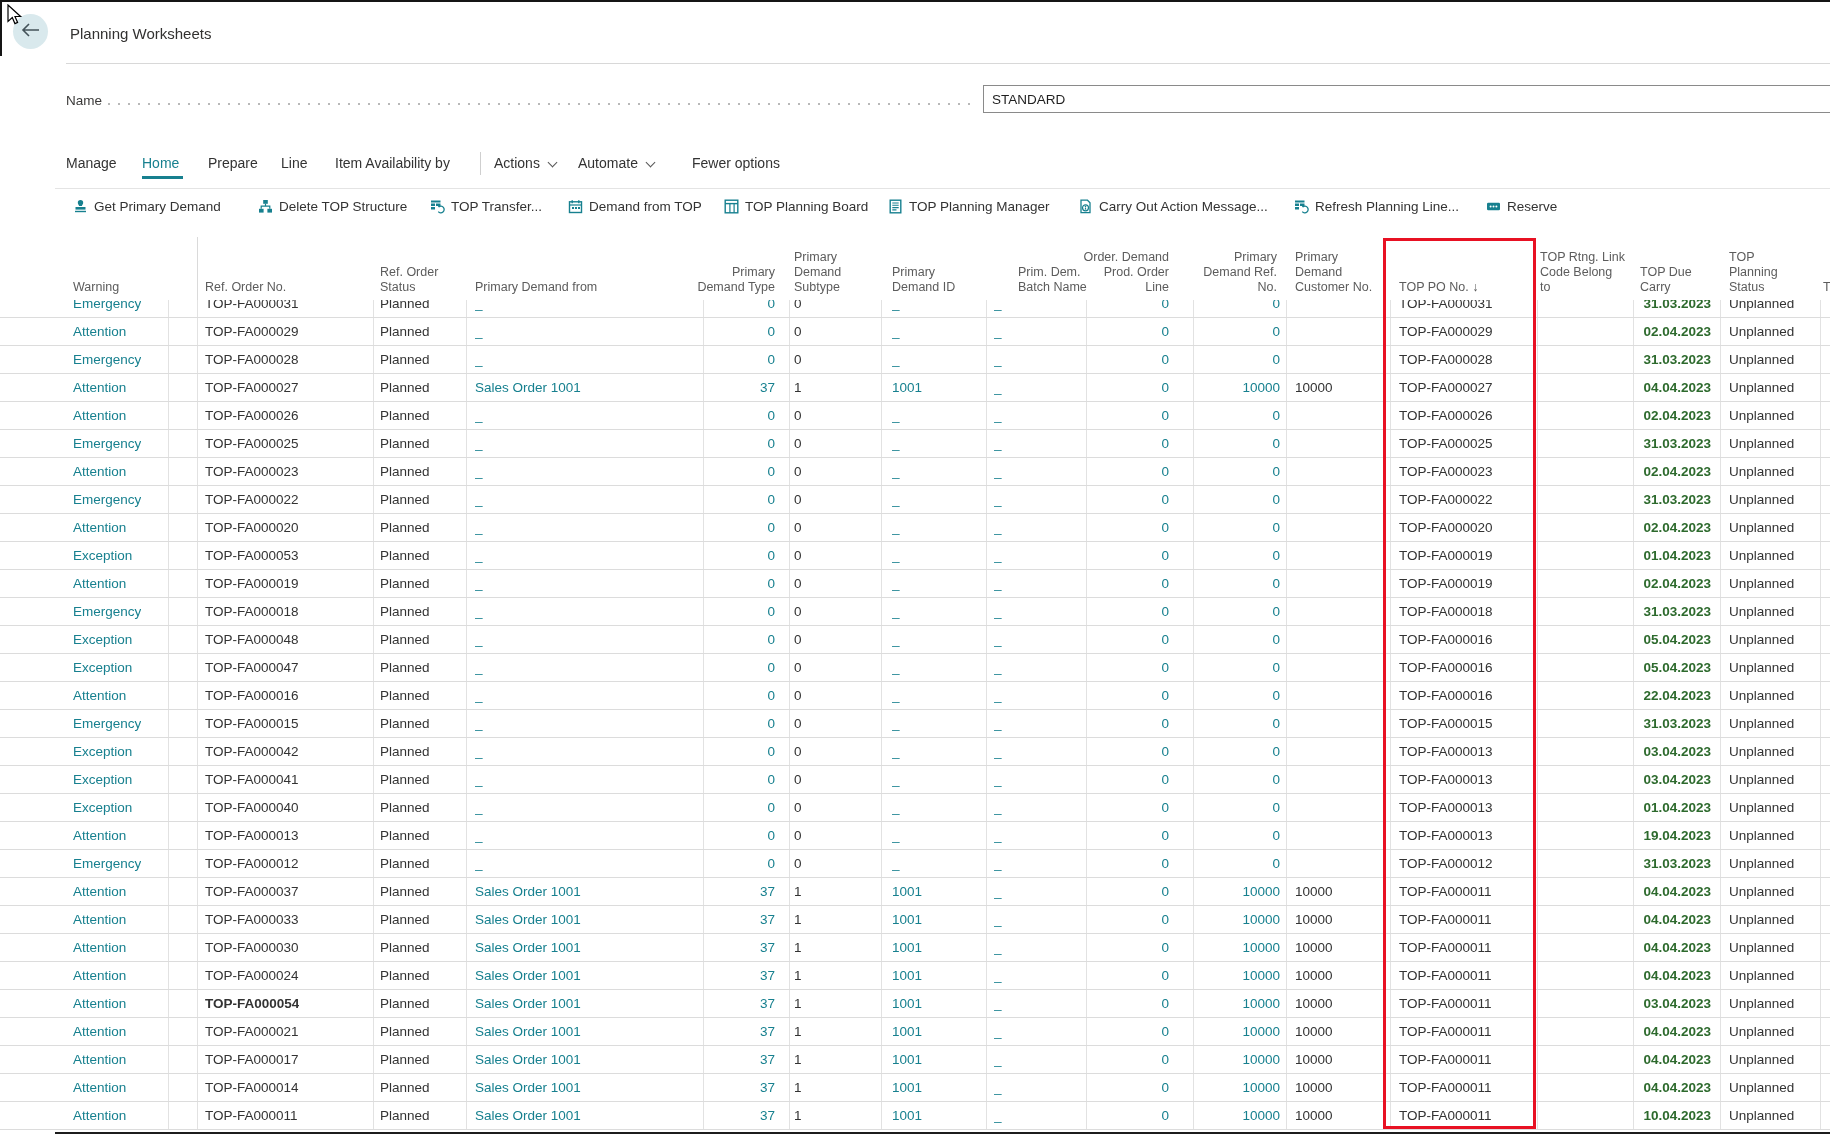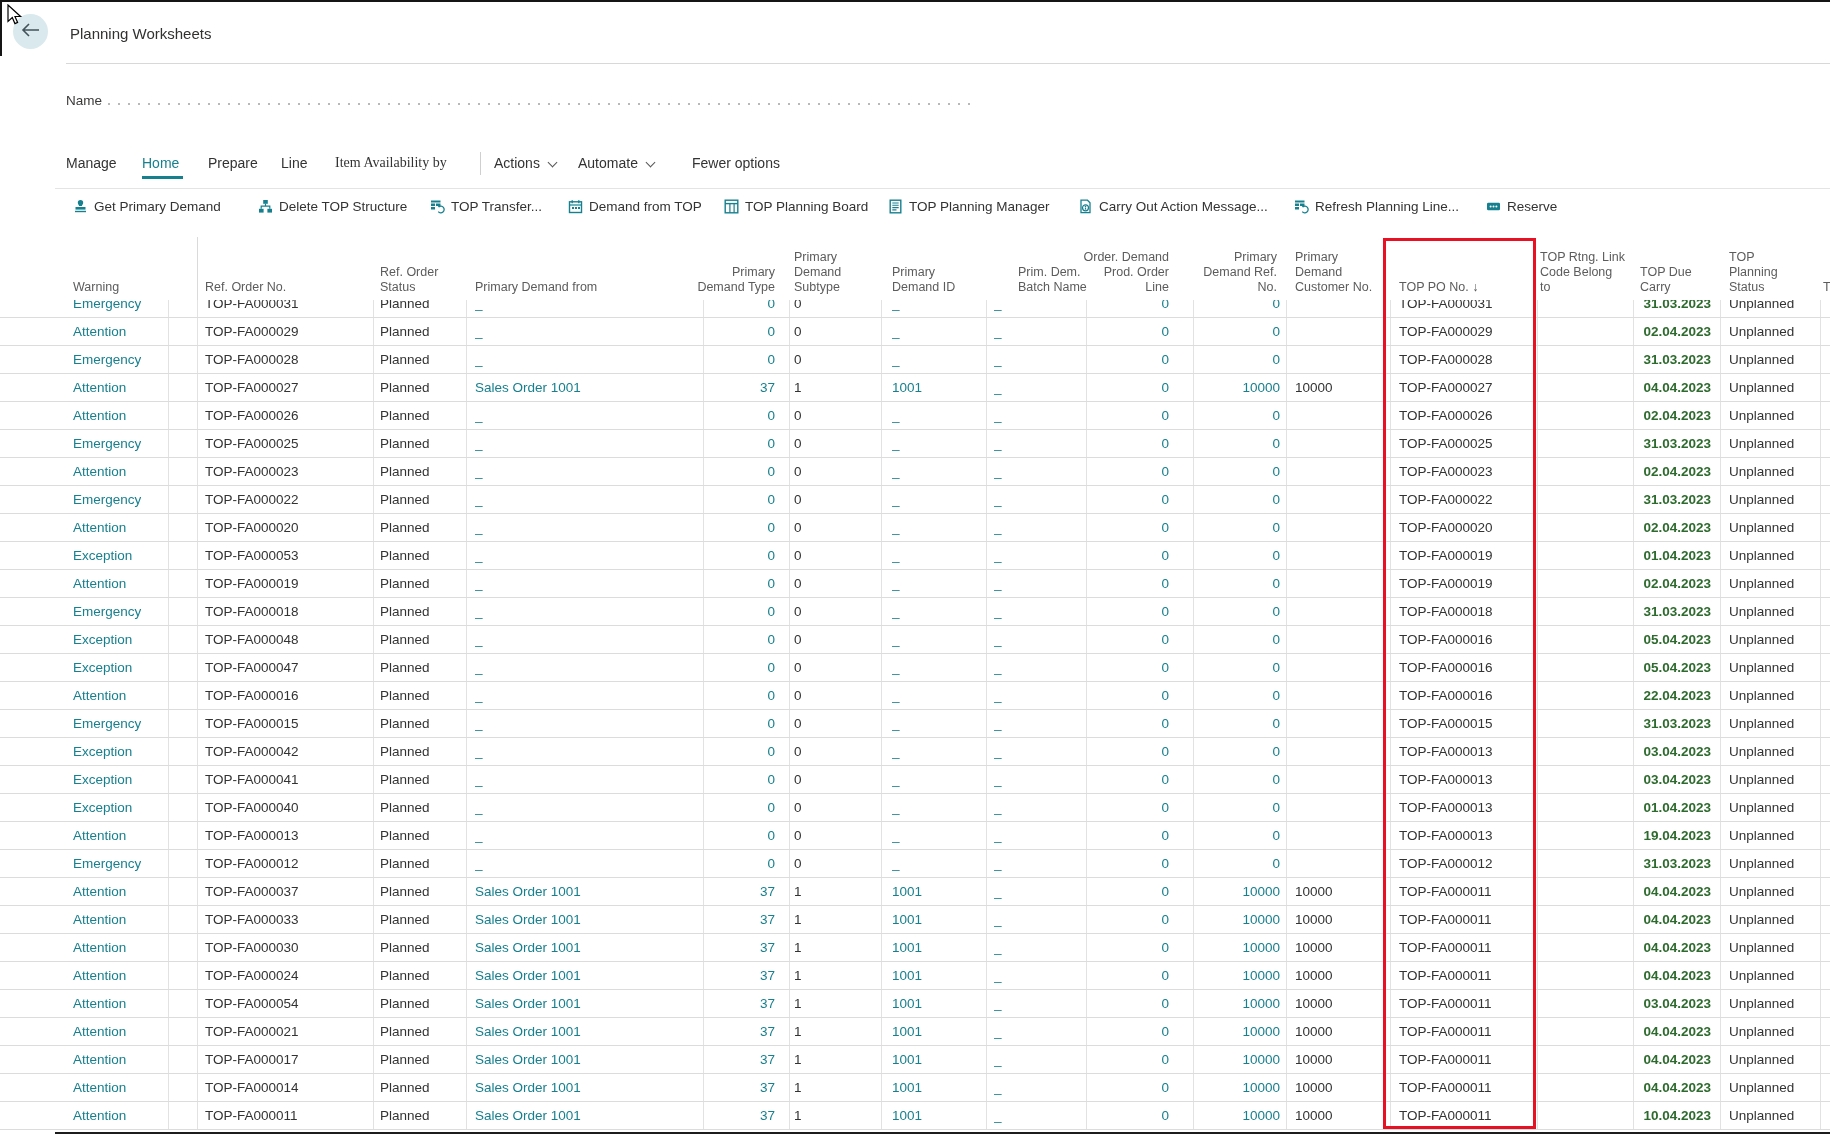--- a/index.html
+++ b/index.html
@@ -57,27 +57,28 @@
         <path d="M8 1 L2 7 L8 13 M2 7 H18" stroke="#44535a" stroke-width="1.6" fill="none"></path>
       </svg>
     </span>
   </button>
 
   <div class="title">Planning Worksheets</div>
   <div class="div1"></div>
 
   <div class="name-label">Name</div>
   <div class="name-dots"></div>
+  <input class="name-input" type="text" value="STANDARD" style="">
 
   <div id="menubar">
       <span class="menu-item" style="left: 66px;">Manage</span>
       <span class="menu-item active" style="left: 142px;">Home</span>
       <span class="menu-item" style="left: 208px;">Prepare</span>
       <span class="menu-item" style="left: 281px;">Line</span>
-      <span class="menu-item" style="left: 335px; font-family: Liberation Serif, serif;">Item Availability by</span>
+      <span class="menu-item" style="left: 335px;">Item Availability by</span>
       <span class="menu-item" style="left: 494px;"><span>Actions</span><span class="chev"></span></span>
       <span class="menu-item" style="left: 578px;"><span>Automate</span><span class="chev"></span></span>
       <span class="menu-item" style="left: 692px;">Fewer options</span>
     </div>
   <div class="menu-underline"></div>
   <div class="menu-sep"></div>
   <div class="div2"></div>
 
   <div id="toolbar">
       <button class="tb-btn" style="left: 73px;">
@@ -616,21 +617,21 @@
         <div class="cell c-teal" style="right: 661px; text-align: right;">0</div>
         <div class="cell c-teal" style="right: 550px; text-align: right;">10000</div>
         <div class="cell c-dark" style="left: 1295px; max-width: 95px;">10000</div>
         <div class="cell c-dark" style="left: 1399px; max-width: 138px;">TOP-FA000011</div>
         <div class="cell c-dark" style="left: 1540px; max-width: 93px;"></div>
         <div class="cell c-date" style="right: 119px; text-align: right;">04.04.2023</div>
         <div class="cell c-dark" style="left: 1729px; max-width: 91px;">Unplanned</div>
       </div>
       <div class="row" style="top: 700px;">
         <div class="cell c-teal" style="left: 73px; max-width: 95px;">Attention</div>
-        <div class="cell c-dark" style="left: 205px; max-width: 168px;">TOP-FA000054</div>
+        <div class="cell c-dark" style="left: 205px; max-width: 168px; font-weight: bold;">TOP-FA000054</div>
         <div class="cell c-dark" style="left: 380px; max-width: 86px;">Planned</div>
         <div class="cell c-teal" style="left: 475px; max-width: 228px;">Sales Order 1001</div>
         <div class="cell c-teal" style="right: 1055px; text-align: right;">37</div>
         <div class="cell c-dark" style="left: 794px; max-width: 87px;">1</div>
         <div class="cell c-teal" style="left: 892px; max-width: 94px;">1001</div>
         <div class="cell c-teal" style="left: 994px; max-width: 92px;">_</div>
         <div class="cell c-teal" style="right: 661px; text-align: right;">0</div>
         <div class="cell c-teal" style="right: 550px; text-align: right;">10000</div>
         <div class="cell c-dark" style="left: 1295px; max-width: 95px;">10000</div>
         <div class="cell c-dark" style="left: 1399px; max-width: 138px;">TOP-FA000011</div>

